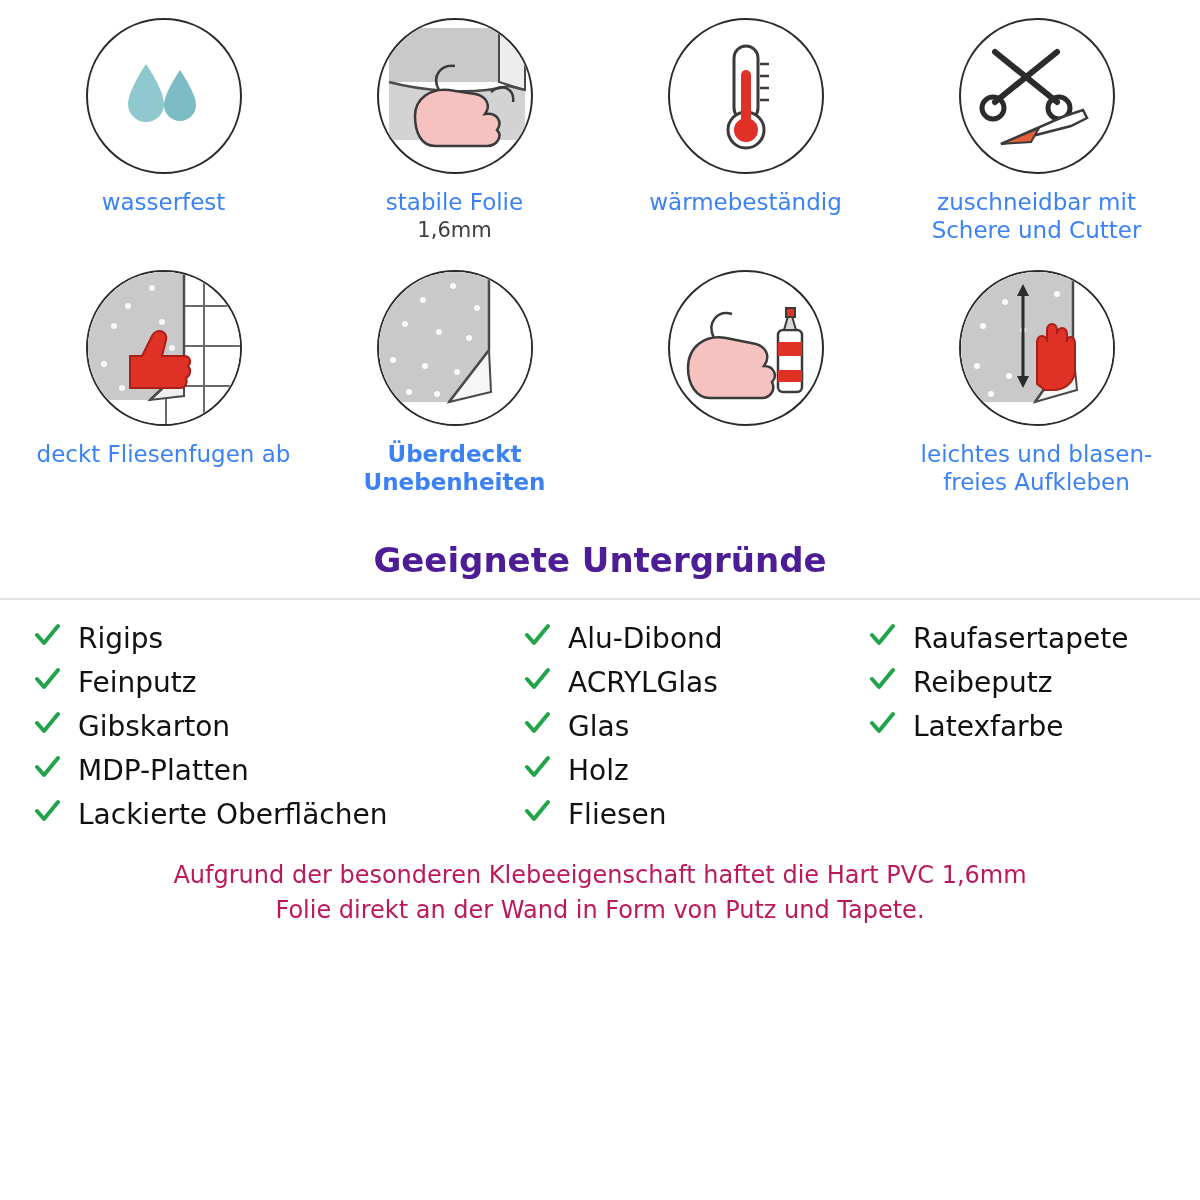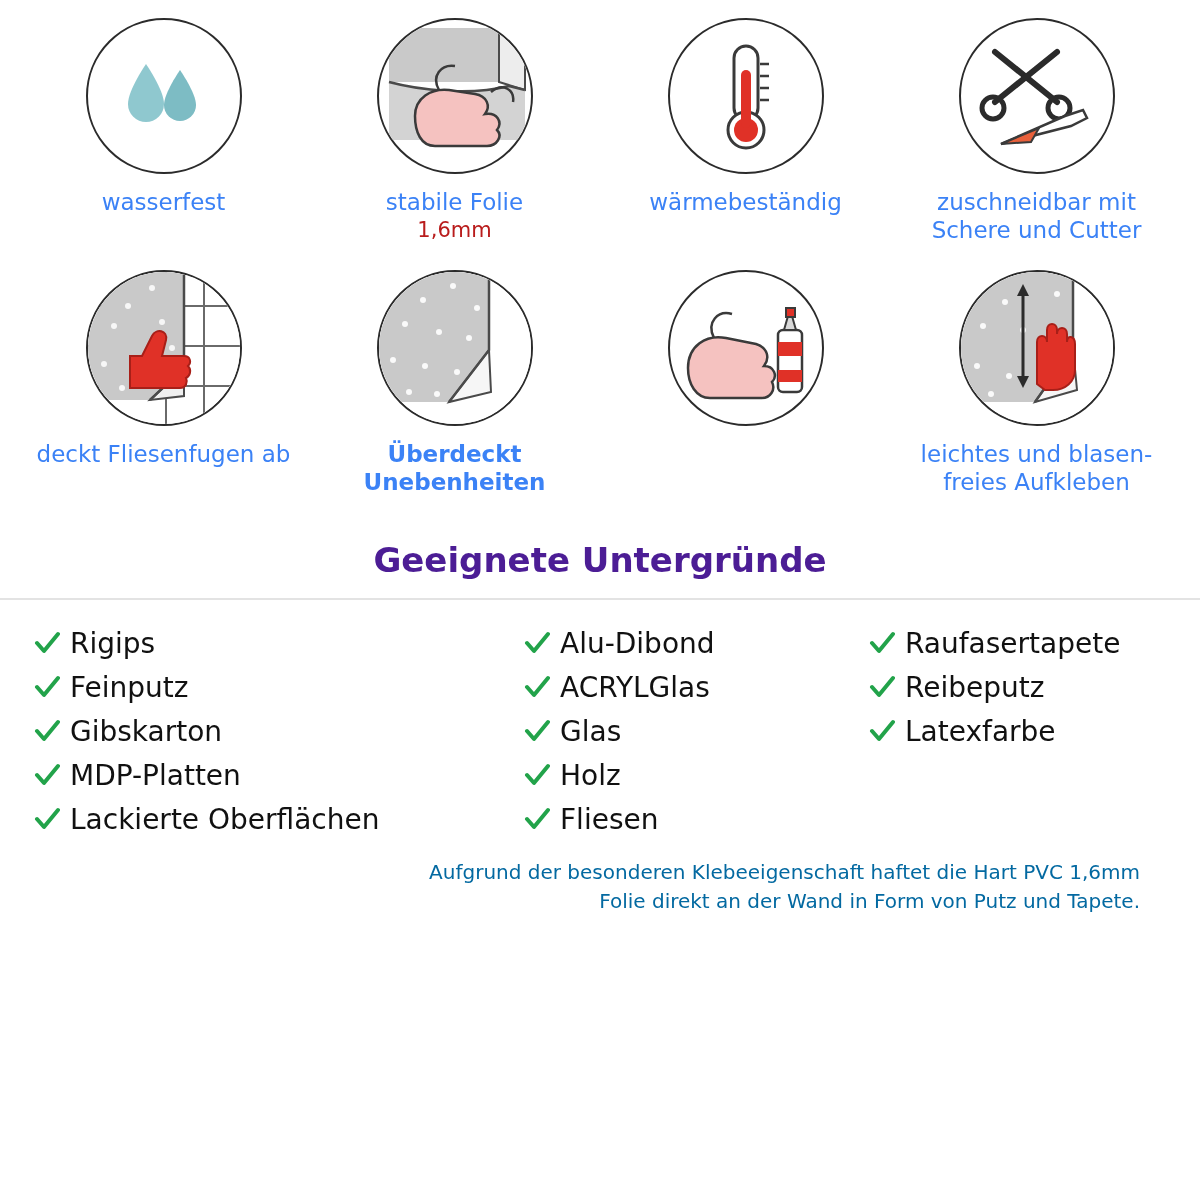--- a/index.html
+++ b/index.html
@@ -74,21 +74,21 @@
     line-height: 1.22;
     color: #3b82f6;
     padding: 0 6px;
   }
   .feature-label.bold {
     font-weight: bold;
     font-size: 23px;
   }
   .feature-sub {
     font-size: 21px;
-    color: #b91c1c;
+    color: #404040;
     margin-top: 2px;
   }
 
   
   .section-title-wrap {
     text-align: center;
     margin-top: 18px;
     padding-bottom: 18px;
     border-bottom: 2px solid #e3e3e3;
   }
@@ -105,42 +105,41 @@
     padding: 22px 34px 0 34px;
     box-sizing: border-box;
   }
   .sub-col {
     display: flex;
     flex-direction: column;
     gap: 2px;
   }
   .sub-item {
     display: flex;
-    align-items: center;
-    gap: 10px;
+    gap: 18px;
     height: 42px;
   }
   .check {
     width: 26px;
     height: 26px;
     flex: none;
     position: relative;
   }
   .check svg { display: block; }
   .sub-text {
     font-size: 28px;
     color: #111;
     white-space: nowrap;
   }
 
   
   .footer-note {
-    text-align: right;
-    color: #0369a1;
-    font-size: 20px;
+    text-align: center;
+    color: #be185d;
+    font-size: 24px;
     line-height: 1.45;
     margin-top: 18px;
     padding: 0 60px;
   }
 </style>
 </head>
 <body>
 
 <div class="page">
 

